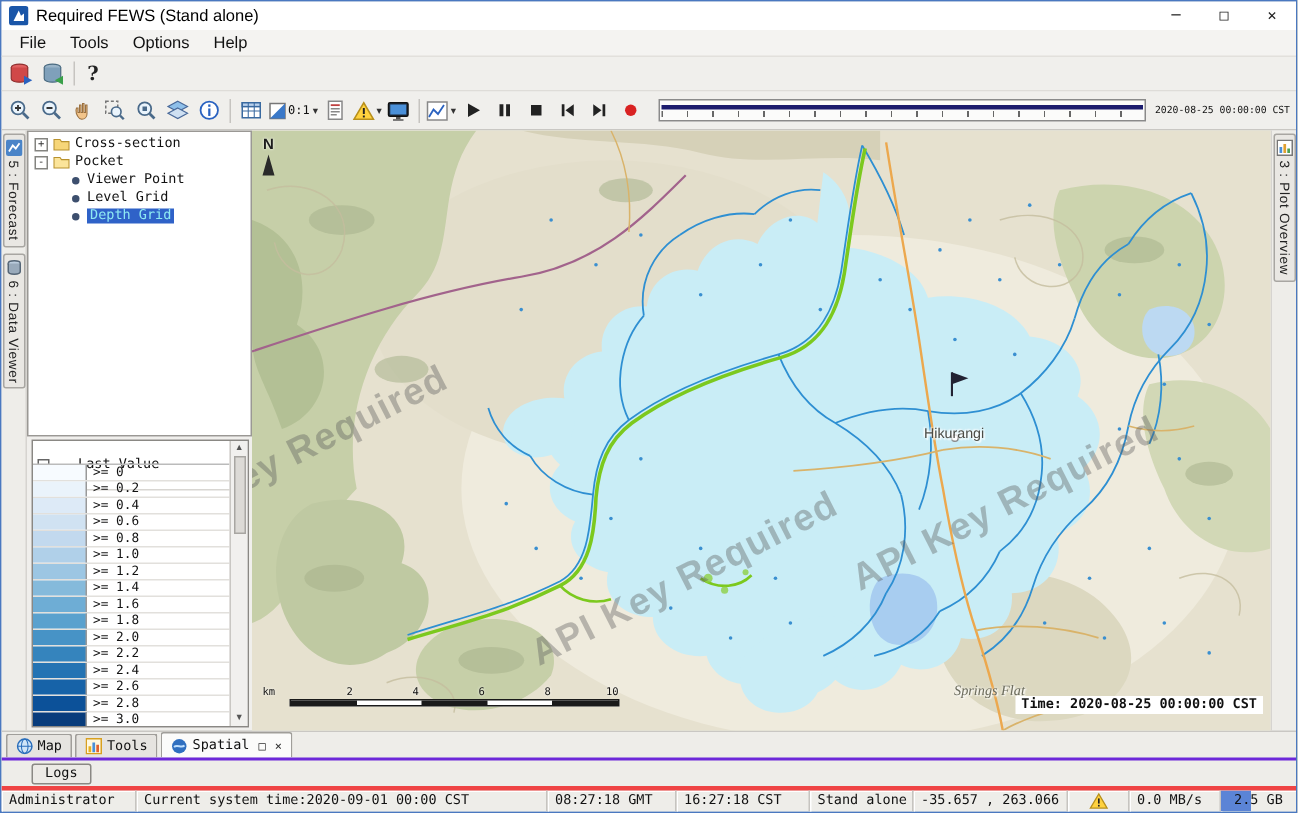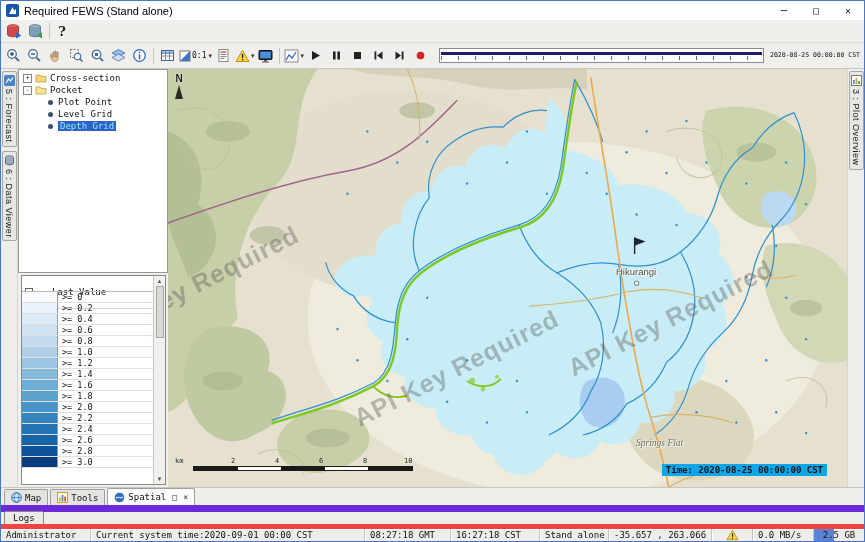--- a/index.html
+++ b/index.html
@@ -62,30 +62,30 @@
 .north .n{font:bold 10px "Liberation Sans",sans-serif;color:#1c1c1c;text-shadow:0 0 2px #fff}
 .north .arrow{width:0;height:0;border-left:4px solid transparent;border-right:4px solid transparent;border-bottom:14px solid #2a2a2a;margin-top:1px}
 .watermark{font:bold 25px "Liberation Sans",sans-serif;color:rgba(90,90,90,.38);white-space:nowrap;transform:rotate(-27deg);transform-origin:left center;letter-spacing:1px;z-index:2}
 .town-label{font:9.5px "Liberation Sans",sans-serif;color:#4b4b45;text-shadow:1px 1px 1px #fff,-1px -1px 1px #fff,0 0 2px #fff}
 .area-label{font:italic 9.5px "Liberation Serif",serif;color:#6b6b5d;text-shadow:1px 1px 1px #fff,0 0 2px #fff}
 .scalebar{left:7px;bottom:13px;width:242px;height:17px}
 .slabel{position:absolute;top:0;font:7px "DejaVu Sans Mono",monospace;color:#111;text-shadow:0 0 2px #fff}
 .sbar{position:absolute;left:18px;top:9px;width:220px;height:5px;border:1px solid #1a1a1a;display:flex;background:#fff}
 .seg{flex:1}
 .seg.dark{background:#1a1a1a}
-.maptime{right:20px;bottom:11px;background:#0ea5e9;padding:1px 4px;font:bold 9px "DejaVu Sans Mono",monospace;color:#111}
+.maptime{right:5px;bottom:11px;background:#ffffff;padding:1px 4px;font:bold 9px "DejaVu Sans Mono",monospace;color:#111}
 
 .bottom-tabs{height:18px;flex:0 0 18px;background:#eeede9;border-top:1px solid #c9c7c3;display:flex;align-items:flex-end;padding-left:3px;gap:2px}
 .btab{height:16px;display:flex;align-items:center;gap:3px;padding:0 6px;border:1px solid #a09e9a;border-bottom:none;border-radius:2px 2px 0 0;background:#e6e4e0;font:9px "DejaVu Sans Mono",monospace;color:#111}
 .btab.selected{background:#fbfbfa;height:17px}
 .panel-btn{font-size:8px;color:#333;margin-left:3px}
-.logs-row{height:19px;flex:0 0 19px;background:#eeede9;display:flex;align-items:center;padding-left:3px;border-top:7px solid #6d28d9}
+.logs-row{height:19px;flex:0 0 19px;background:#eeede9;display:flex;align-items:center;padding-left:20px;border-top:2px solid #6d28d9}
 .logs-btn{border:1px solid #8a8884;background:#eceae6;border-radius:2px;font:9px "DejaVu Sans Mono",monospace;padding:1px 8px;color:#111}
 
-.statusbar{height:17px;flex:0 0 17px;background:#eeede9;border-top:5px solid #ef4444;display:flex;font:9px "DejaVu Sans Mono",monospace;color:#111}
+.statusbar{height:17px;flex:0 0 17px;background:#eeede9;border-top:3px solid #ef4444;display:flex;font:9px "DejaVu Sans Mono",monospace;color:#111}
 .scell{display:flex;align-items:center;padding:0 5px;border-right:1px solid #c6c4c0;box-shadow:inset 1px 1px 0 #fff;white-space:nowrap;overflow:hidden}
 .mem{position:relative;flex:1;border-right:none}
 .mem-fill{position:absolute;left:0;top:0;bottom:0;width:40%;background:#5b84d6}
 .mem-text{position:relative;z-index:1;margin:0 auto}
 </style>
 </head>
 <body>
 
 <div id="window">
 
@@ -95,20 +95,26 @@
         <path d="M3,10 L6.5,3 L8,6.5 L10,5 L10,10 Z" fill="#fff"></path>
       </svg>
     <span class="title-text">Required FEWS  (Stand alone)</span>
     <div class="win-controls">
       <span class="win-btn">─</span>
       <span class="win-btn">□</span>
       <span class="win-btn">✕</span>
     </div>
   </div>
 
+  <div class="menubar">
+    <span class="menu-item">File</span>
+    <span class="menu-item">Tools</span>
+    <span class="menu-item">Options</span>
+    <span class="menu-item">Help</span>
+  </div>
 
   <div class="toolbar1">
     <span class="tbtn">
       <svg width="17" height="17" viewBox="0 0 17 17">
           <ellipse cx="7" cy="4" rx="5.5" ry="2.3" fill="#e06060" stroke="#903030" stroke-width=".8"></ellipse>
           <path d="M1.5,4 V11.5 C1.5,12.8 4,13.8 7,13.8 C10,13.8 12.5,12.8 12.5,11.5 V4" fill="#d04848" stroke="#903030" stroke-width=".8"></path>
           <path d="M10,9.5 l5.5,3 -5.5,3 z" fill="#2a62c0"></path>
         </svg>
     </span>
     <span class="tbtn">
@@ -291,21 +297,21 @@
         </div>
         <div class="tree-row">
           <span class="expander">-</span>
           <svg width="12" height="10" viewBox="0 0 12 10">
               <path d="M1,2 h4 l1,1.4 h5 v5.6 h-10 Z" fill="#fbe49a" stroke="#b8922e" stroke-width=".7"></path>
             </svg>
           <span class="tree-label">Pocket</span>
         </div>
         <div class="tree-row child">
           <span class="bullet"></span>
-          <span class="tree-label">Plot Point</span>
+          <span class="tree-label">Viewer Point</span>
         </div>
         <div class="tree-row child">
           <span class="bullet"></span>
           <span class="tree-label">Level Grid</span>
         </div>
         <div class="tree-row child">
           <span class="bullet"></span>
           <span class="tree-label selected">Depth Grid</span>
         </div>
       </div>

